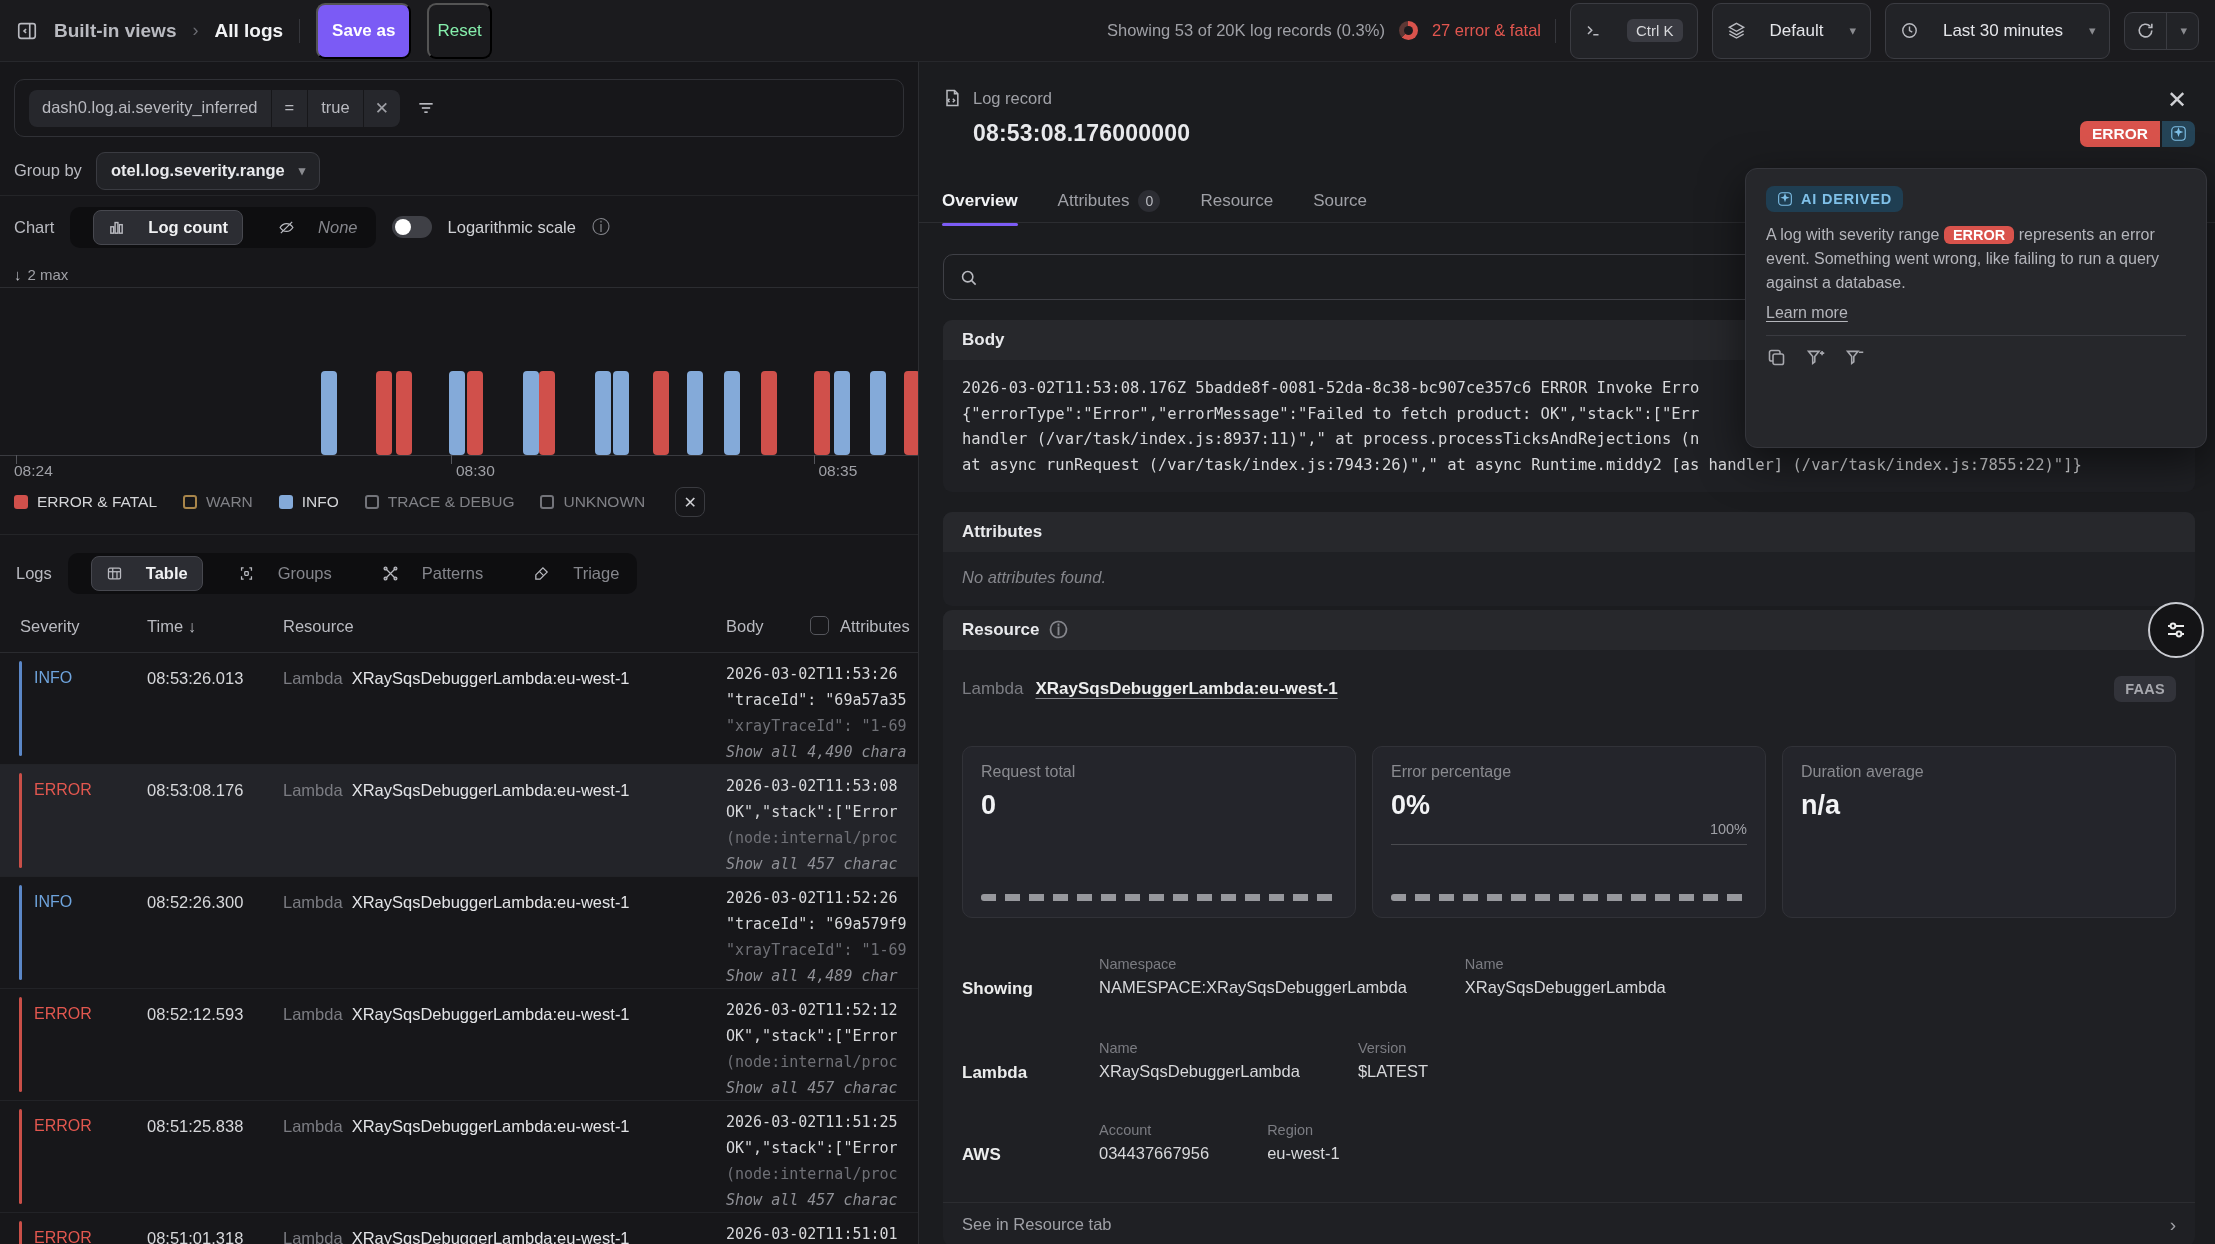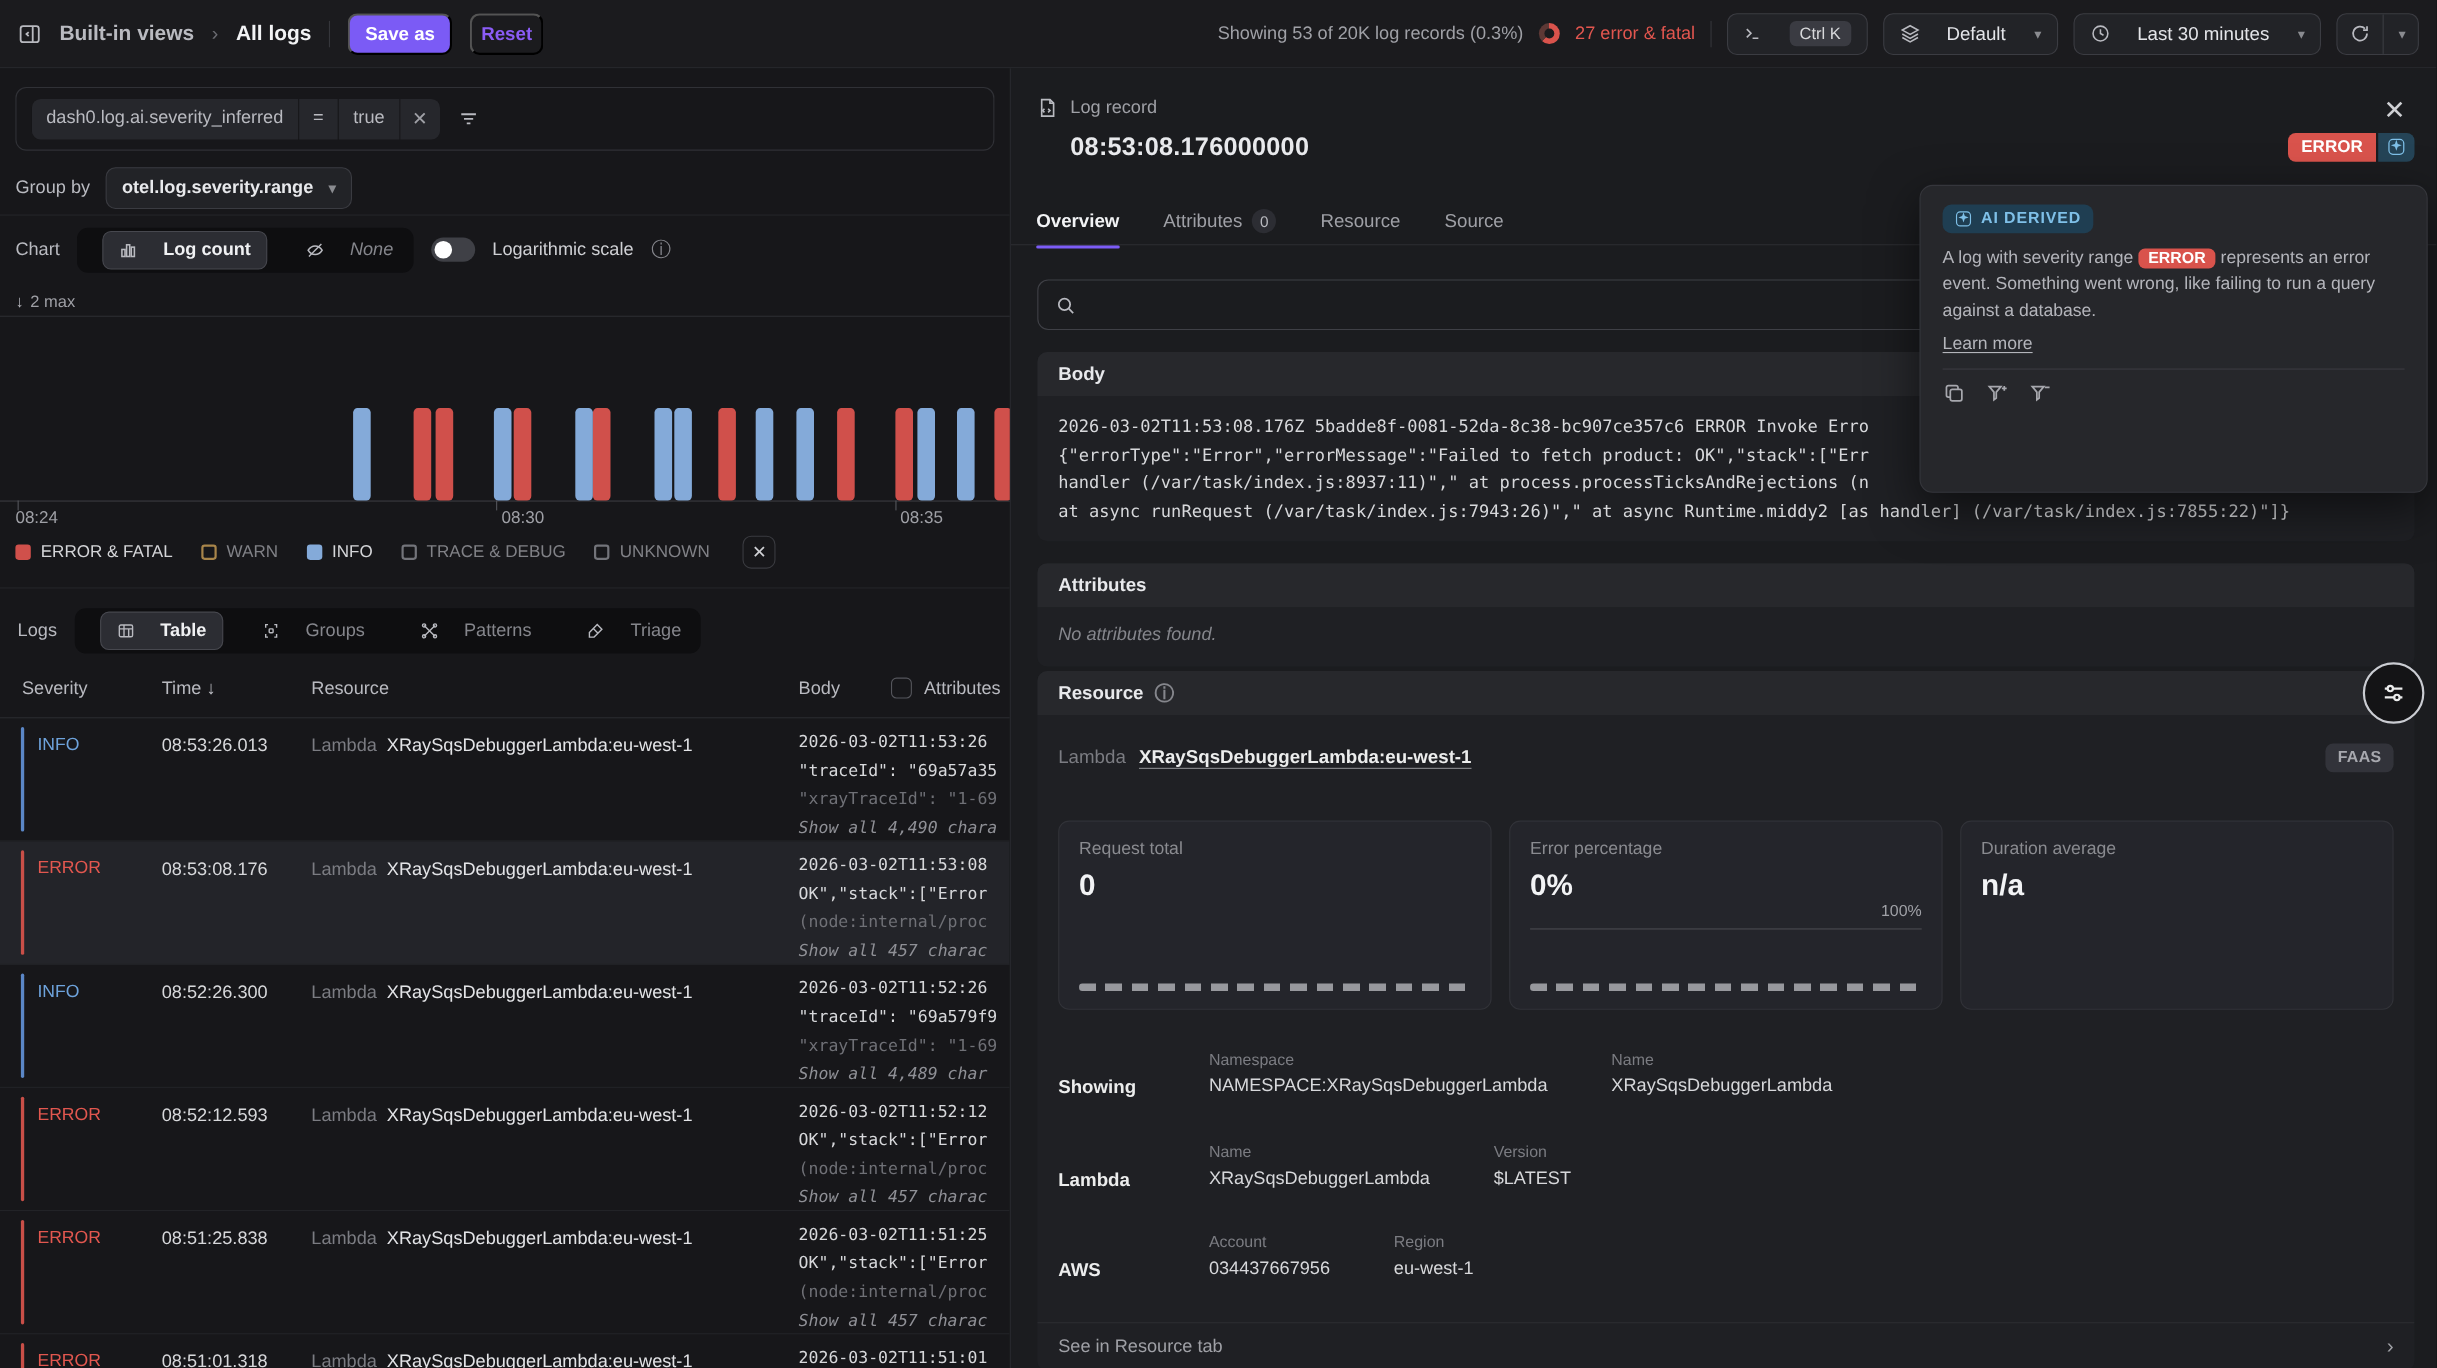--- a/index.html
+++ b/index.html
@@ -16,24 +16,24 @@
   
   .top-header{
     position:absolute; top:0; left:0; right:0; height:62px;
     background:#1b1b1e; border-bottom:1px solid #27282c;
     display:flex; align-items:center; padding:0 16px; gap:16px; z-index:30;
   }
   .crumb-sec{ color:#b9bac0; font-size:19px; font-weight:600; }
   .crumb-chev{ color:#6b6c72; font-size:18px; }
   .crumb-page{ color:#f2f3f5; font-size:19px; font-weight:700; }
   .vdiv{ width:1px; height:24px; background:#35363b; }
-  .btn{ display:inline-flex; align-items:center; gap:9px; height:38px; padding:0 14px;
+  .btn{ display:inline-flex; align-items:center; gap:9px; height:56px; padding:0 14px;
         border-radius:9px; font-size:17px; color:#e4e5e9; cursor:pointer; white-space:nowrap;}
   .btn.primary{ background:#7b5bf5; color:#fff; font-weight:600; }
-  .btn.ghost{ background:transparent; color:#8b5cf6; font-weight:700; padding:0 8px;}
+  .btn.ghost{ background:transparent; color:#86efac; font-weight:400; padding:0 8px;}
   .btn.outline{ background:#222327; border:1px solid #3b3c42;gap:24px; }
   .hdr-right{ margin-left:auto; display:flex; align-items:center; gap:14px; }
   .status-text{ color:#9fa0a6; font-size:16.5px; }
   .donut{ width:19px; height:19px; border-radius:50%;
           background:conic-gradient(#d9534c 0 62%, #5d3835 62% 100%); position:relative;}
   .donut::after{ content:""; position:absolute; inset:5px; border-radius:50%; background:#1b1b1e; }
   .err-summary{ color:#e2564f; font-size:16.5px; }
   .kbd-chip{ background:#3a3b42; border-radius:6px; padding:3px 9px; font-size:15px; color:#d7d8db; }
   .caret{ color:#8a8b90; font-size:13px; margin-left:2px; }
   .icon{ color:#b9bac0; }

